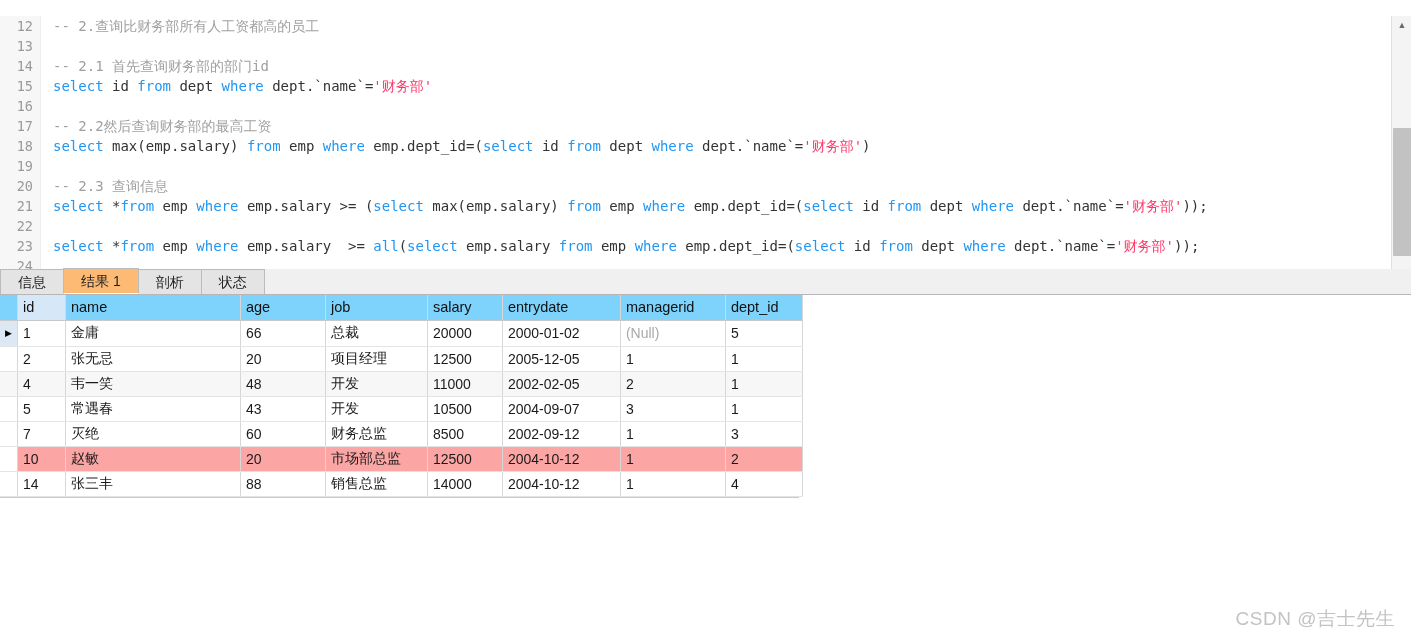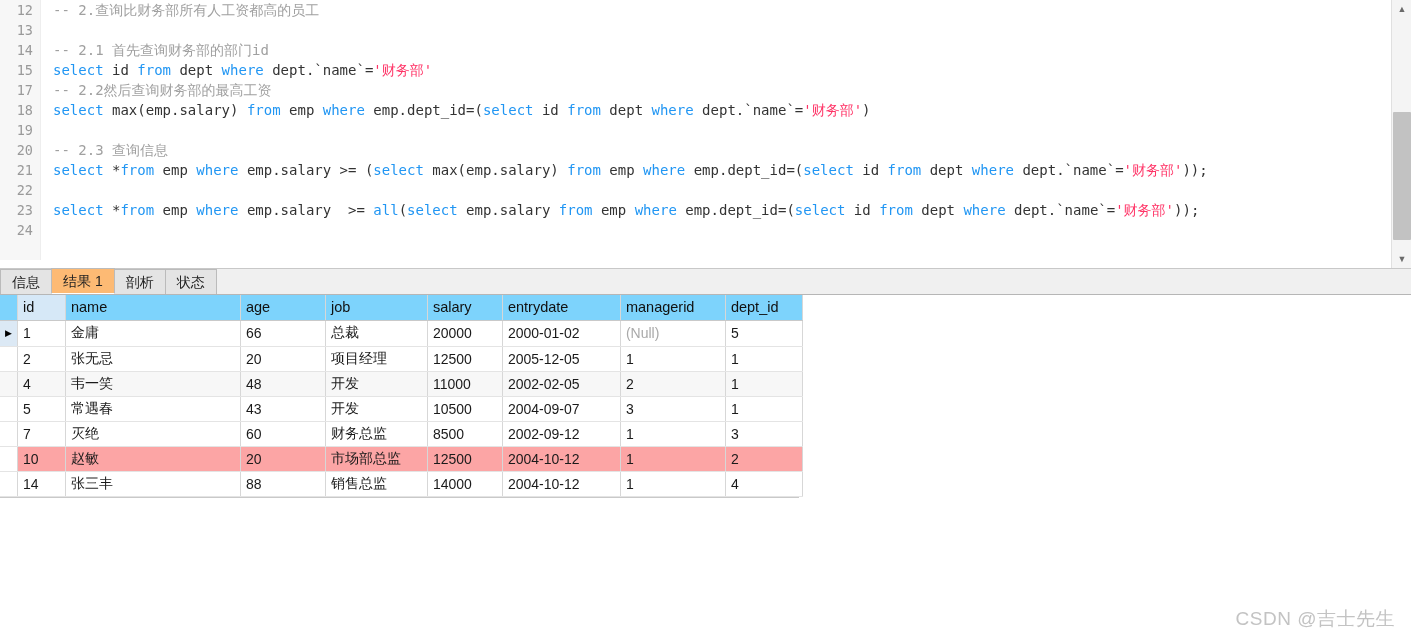--- a/index.html
+++ b/index.html
@@ -11,21 +11,21 @@
     width: 1411px;
     height: 644px;
     font-family: "Liberation Sans", sans-serif;
     overflow: hidden;
     position: relative;
   }
 
   
   #editor-pane {
     position: absolute;
-    left: 0; top: 0;
+    left: 0; top: 16px;
     width: 1411px;
     height: 268px;
     background: #ffffff;
     border-bottom: 1px solid #c8c8c8;
     overflow: hidden;
   }
   #editor-scroll-area {
     position: absolute;
     left: 0; top: 0;
     right: 21px;
@@ -122,21 +122,21 @@
     height: 26px;
     background: #f0f0f0;
     border-bottom: 1px solid #b6b6b6;
     display: flex;
     align-items: flex-end;
     box-sizing: border-box;
   }
   .tab {
     height: 25px;
     line-height: 25px;
-    padding: 0 11px;
+    padding: 0 17px;
     font-size: 14px;
     color: #222222;
     background: #e4e4e4;
     border: 1px solid #bbbbbb;
     border-bottom: none;
     margin-right: -1px;
     box-sizing: border-box;
     cursor: default;
   }
   .tab.active {
@@ -232,20 +232,21 @@
 <body>
 
 <div id="editor-pane">
   <div id="gutter-strip"></div>
   <div id="editor-scroll-area">
     <div id="code-lines">
         <div class="code-line"><div class="gutter">12</div><div class="code-text"><span class="cm">-- 2.查询比财务部所有人工资都高的员工</span></div></div>
         <div class="code-line"><div class="gutter">13</div><div class="code-text"></div></div>
         <div class="code-line"><div class="gutter">14</div><div class="code-text"><span class="cm">-- 2.1 首先查询财务部的部门id</span></div></div>
         <div class="code-line"><div class="gutter">15</div><div class="code-text"><span class="kw">select</span><span class="plain"> id </span><span class="kw">from</span><span class="plain"> dept </span><span class="kw">where</span><span class="plain"> dept.`name`=</span><span class="str">'财务部'</span></div></div>
+        <div class="code-line"><div class="gutter">16</div><div class="code-text"></div></div>
         <div class="code-line"><div class="gutter">17</div><div class="code-text"><span class="cm">-- 2.2然后查询财务部的最高工资</span></div></div>
         <div class="code-line"><div class="gutter">18</div><div class="code-text"><span class="kw">select</span><span class="plain"> max(emp.salary) </span><span class="kw">from</span><span class="plain"> emp </span><span class="kw">where</span><span class="plain"> emp.dept_id=(</span><span class="kw">select</span><span class="plain"> id </span><span class="kw">from</span><span class="plain"> dept </span><span class="kw">where</span><span class="plain"> dept.`name`=</span><span class="str">'财务部'</span><span class="plain">)</span></div></div>
         <div class="code-line"><div class="gutter">19</div><div class="code-text"></div></div>
         <div class="code-line"><div class="gutter">20</div><div class="code-text"><span class="cm">-- 2.3 查询信息</span></div></div>
         <div class="code-line"><div class="gutter">21</div><div class="code-text"><span class="kw">select</span><span class="plain"> *</span><span class="kw">from</span><span class="plain"> emp </span><span class="kw">where</span><span class="plain"> emp.salary &gt;= (</span><span class="kw">select</span><span class="plain"> max(emp.salary) </span><span class="kw">from</span><span class="plain"> emp </span><span class="kw">where</span><span class="plain"> emp.dept_id=(</span><span class="kw">select</span><span class="plain"> id </span><span class="kw">from</span><span class="plain"> dept </span><span class="kw">where</span><span class="plain"> dept.`name`=</span><span class="str">'财务部'</span><span class="plain">));</span></div></div>
         <div class="code-line"><div class="gutter">22</div><div class="code-text"></div></div>
         <div class="code-line"><div class="gutter">23</div><div class="code-text"><span class="kw">select</span><span class="plain"> *</span><span class="kw">from</span><span class="plain"> emp </span><span class="kw">where</span><span class="plain"> emp.salary  &gt;= </span><span class="kw">all</span><span class="plain">(</span><span class="kw">select</span><span class="plain"> emp.salary </span><span class="kw">from</span><span class="plain"> emp </span><span class="kw">where</span><span class="plain"> emp.dept_id=(</span><span class="kw">select</span><span class="plain"> id </span><span class="kw">from</span><span class="plain"> dept </span><span class="kw">where</span><span class="plain"> dept.`name`=</span><span class="str">'财务部'</span><span class="plain">));</span></div></div>
         <div class="code-line"><div class="gutter">24</div><div class="code-text"></div></div>
       </div>
   </div>

